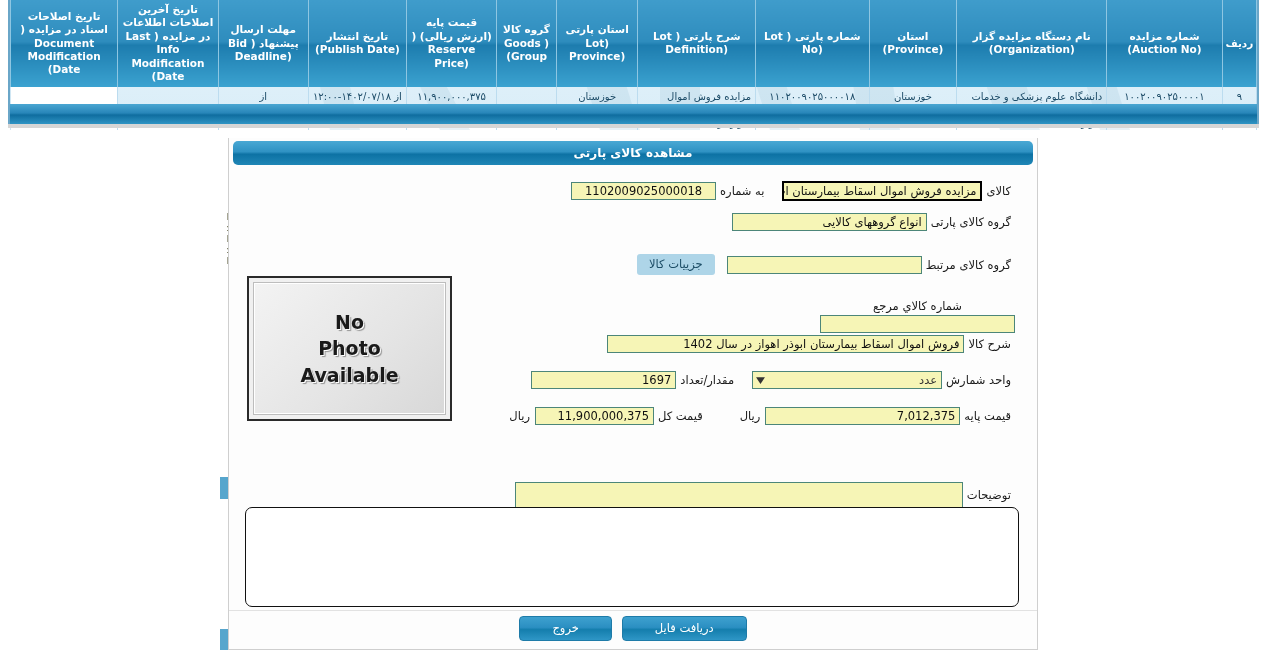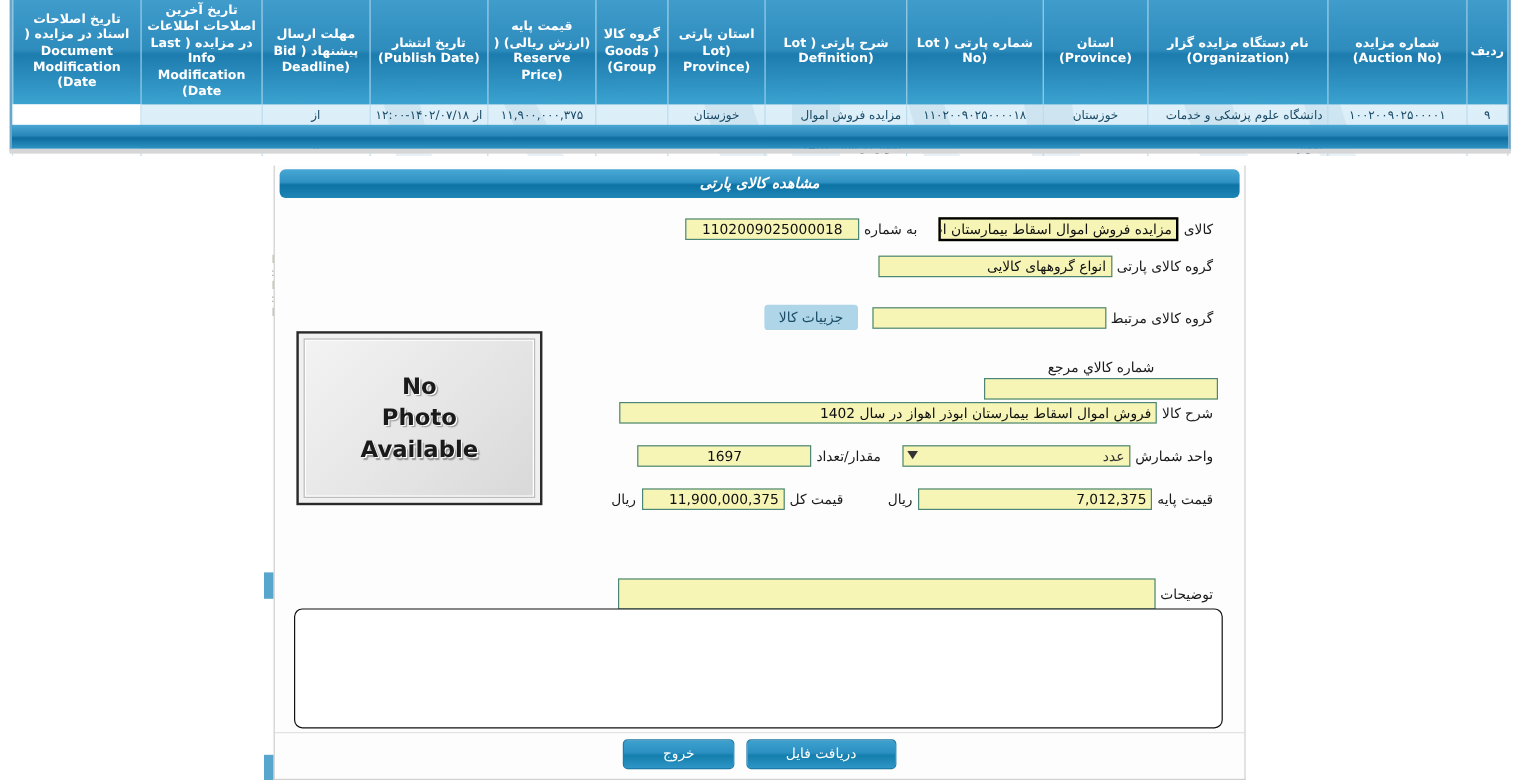--- a/index.html
+++ b/index.html
@@ -112,21 +112,20 @@
     width: 800px;
     height: 24px;
     border-radius: 5px;
     background: linear-gradient(to bottom, #49a8d4 0%, #2f92c3 45%, #0d72a4 55%, #1f86b6 100%);
     color: #ffffff;
     font-size: 12px;
     font-weight: bold;
     text-align: center;
     line-height: 24px;
     box-sizing: border-box;
-    font-style: italic;
   }
   .modal-body {
     position: absolute;
     top: 34px; left: 0;
     width: 808px;
     height: 442px;
   }
 
   
   .frow { position: absolute; display: flex; align-items: center; direction: rtl; }
@@ -148,21 +147,21 @@
     padding: 0 4px;
     line-height: 17px;
     text-align: right;
     overflow: hidden;
     white-space: nowrap;
   }
   .fin.highlight {
     border: 2px solid #000000;
     height: 20px;
   }
-  .fin.center { text-align: center; }
+  .fin.center { text-align: right; }
   .fin.ltr { direction: ltr; text-align: center; }
   .fin.num-right { direction: ltr; text-align: right; }
   .unit-sel {
     background: #f6f5b6;
     border: 1px solid #4c8679;
     height: 18px;
     width: 190px;
     box-sizing: border-box;
     font-size: 11.5px;
     color: #333;
@@ -426,21 +425,21 @@
         <button class="btn-details" style="margin-right:12px;">جزییات کالا</button>
       </div>
 
       <div class="frow" style="top:125px; right:22px;flex-direction:column;">
         <span class="flabel">شماره کالاي مرجع</span>
         <div class="fin" style="width:195px;"></div>
       </div>
 
       <div class="frow" style="top:163px; right:22px;">
         <span class="flabel">شرح کالا</span>
-        <div class="fin" style="width:448px;">فروش اموال اسقاط بیمارستان ابوذر اهواز در سال 1402</div>
+        <div class="fin" style="width:357px;">فروش اموال اسقاط بیمارستان ابوذر اهواز در سال 1402</div>
       </div>
 
       <div class="frow" style="top:199px; right:22px;">
         <span class="flabel">واحد شمارش</span>
         <div class="unit-sel">
           <span>عدد</span>
           <span class="chev">▼</span>
         </div>
         <span class="flabel" style="margin-right:14px;">مقدار/تعداد</span>
         <div class="fin center" style="width:145px;">1697</div>

